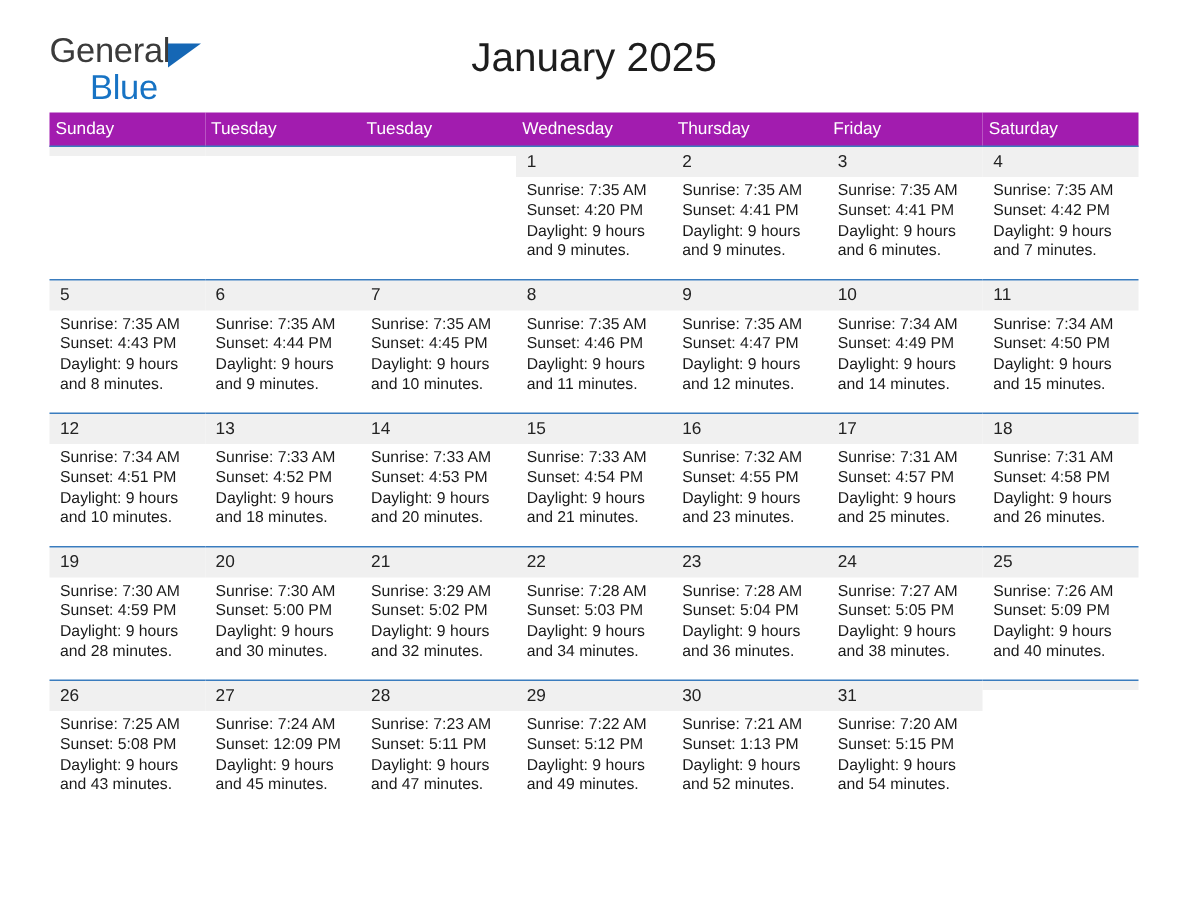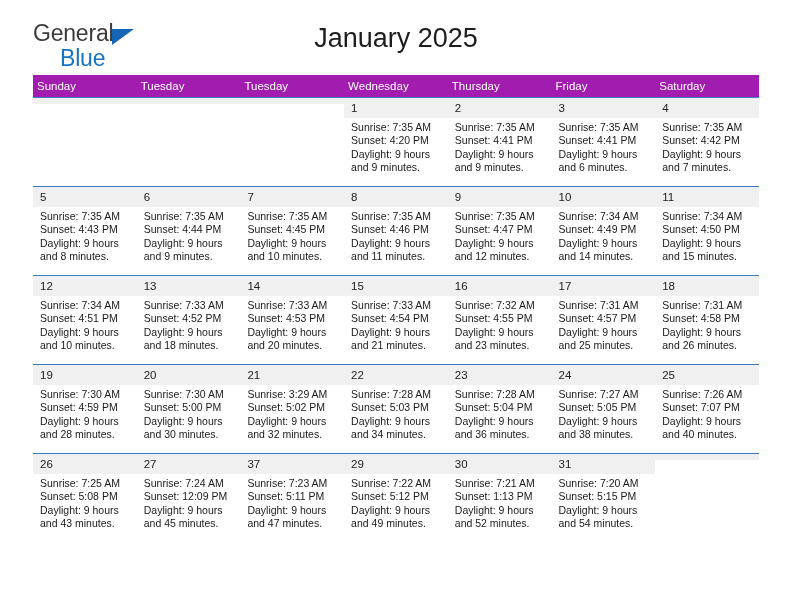--- a/index.html
+++ b/index.html
@@ -443,21 +443,21 @@
                 <div>Daylight: 9 hours</div>
                 <div>and 38 minutes.</div>
               </div>
             </div>
           </td>
           <td>
             <div class="daycell">
               <div class="daynum">25</div>
               <div class="dayinfo">
                 <div>Sunrise: 7:26 AM</div>
-                <div>Sunset: 7:07 PM</div>
+                <div>Sunset: 5:09 PM</div>
                 <div>Daylight: 9 hours</div>
                 <div>and 40 minutes.</div>
               </div>
             </div>
           </td>
         </tr>
         <tr class="week-row">
           <td>
             <div class="daycell">
               <div class="daynum">26</div>
@@ -475,21 +475,21 @@
               <div class="dayinfo">
                 <div>Sunrise: 7:24 AM</div>
                 <div>Sunset: 12:09 PM</div>
                 <div>Daylight: 9 hours</div>
                 <div>and 45 minutes.</div>
               </div>
             </div>
           </td>
           <td>
             <div class="daycell">
-              <div class="daynum">37</div>
+              <div class="daynum">28</div>
               <div class="dayinfo">
                 <div>Sunrise: 7:23 AM</div>
                 <div>Sunset: 5:11 PM</div>
                 <div>Daylight: 9 hours</div>
                 <div>and 47 minutes.</div>
               </div>
             </div>
           </td>
           <td>
             <div class="daycell">

